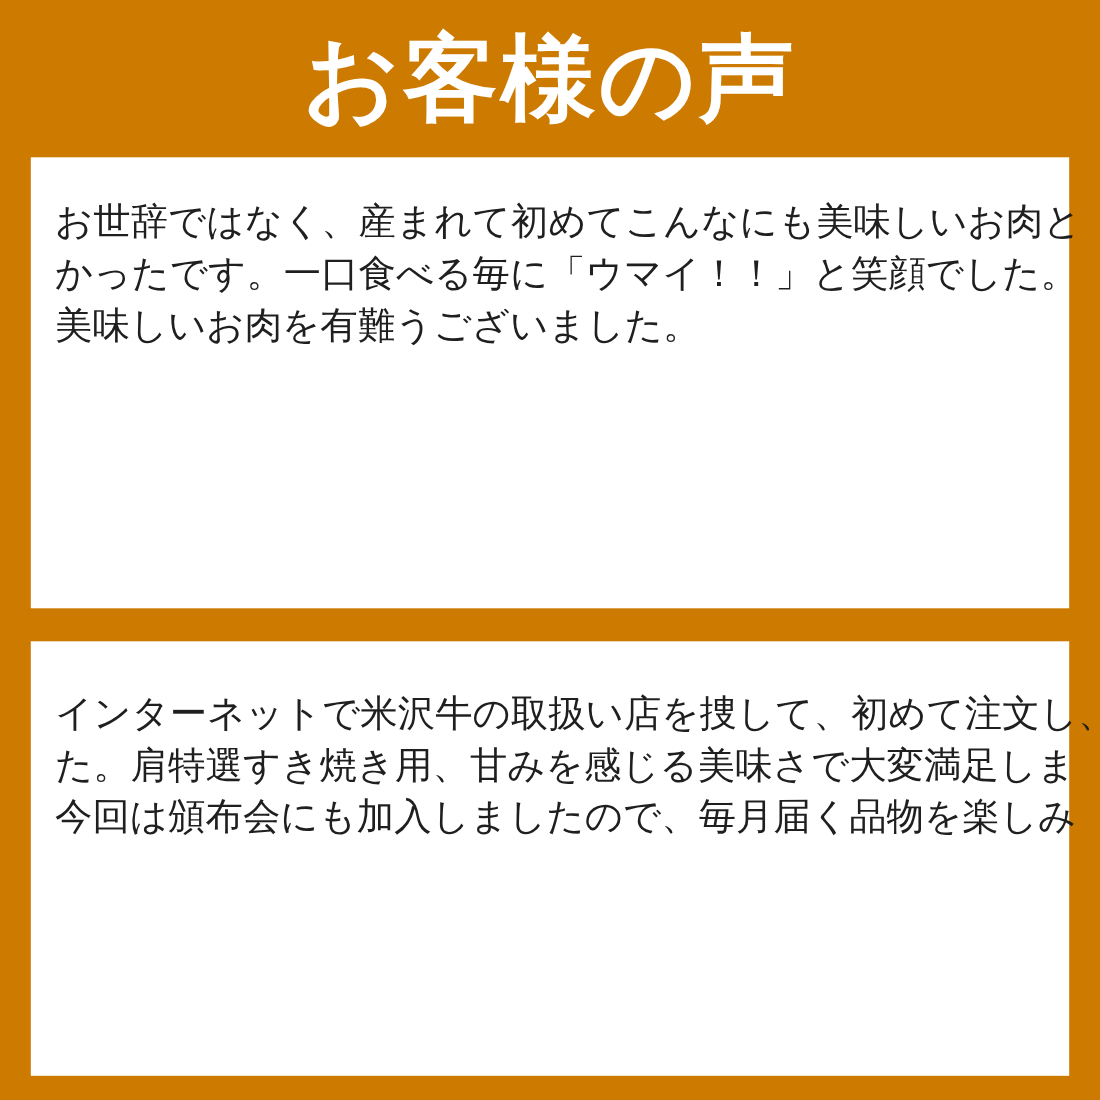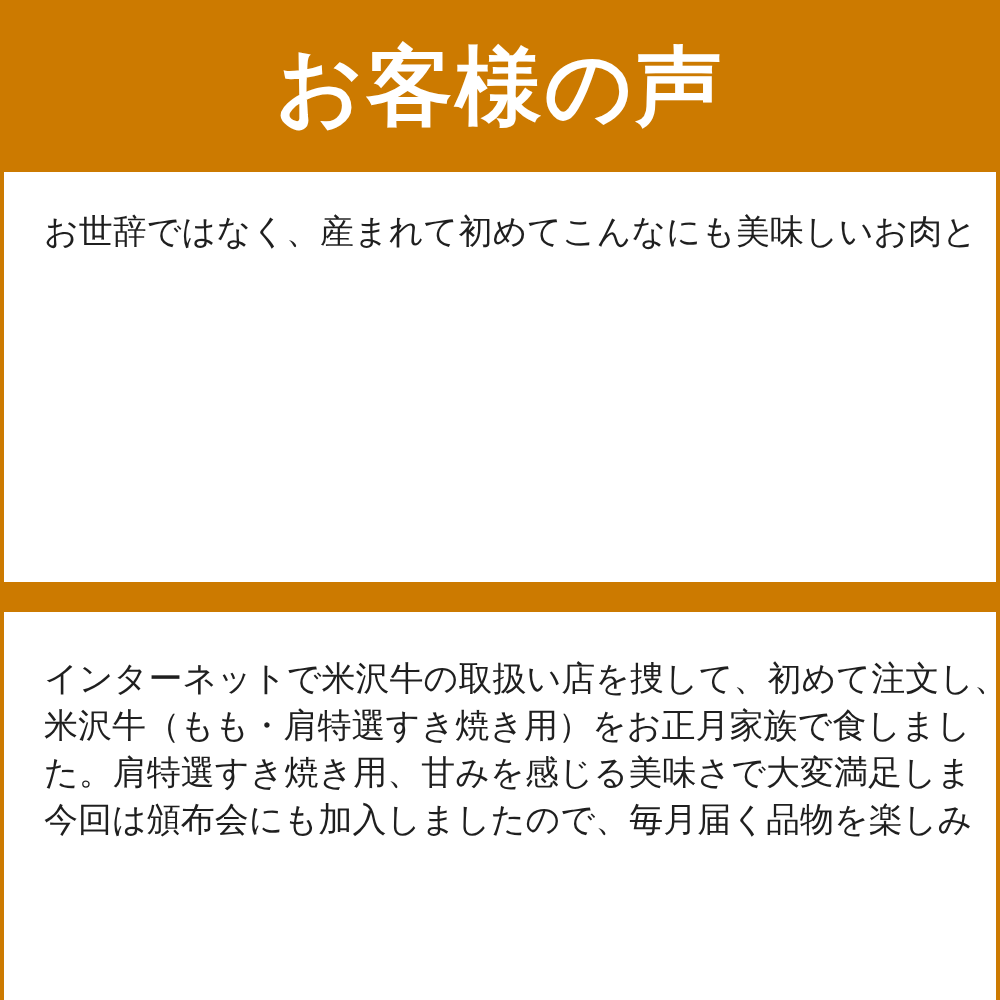--- a/index.html
+++ b/index.html
@@ -5,40 +5,40 @@
   html, body { margin: 0; padding: 0; }
   .page {
     position: relative;
     width: 1000px;
     height: 1000px;
     background: var(--bg, #CC7A00);
     overflow: hidden;
     font-family: "Liberation Sans", "DejaVu Sans", sans-serif;
   }
   .header {
-    height: 172px;
+    height: 143px;
     display: flex;
     align-items: center;
     justify-content: center;
   }
   .page-title {
     margin: 0;
     color: var(--title-color, #FFFFFF);
     font-family: "DejaVu Serif", "Liberation Serif", serif;
     font-weight: 700;
     font-size: 86px;
     line-height: 1;
     letter-spacing: 3px;
     white-space: nowrap;
   }
   .card {
-    margin: 0 4px;
+    margin: 0 28px;
     background: var(--card-bg, #FFFFFF);
     box-sizing: border-box;
-    padding: 36px 42px 0 40px;
+    padding: 36px 42px 0 22px;
   }
   .card-1 { height: 410px; }
   .card-2 { height: 395px; margin-top: 30px; padding-top: 43px; }
   .review-line {
     color: var(--text-color, #1F1F1F);
     font-size: 34px;
     line-height: 47px;
     letter-spacing: 0;
     white-space: nowrap;
   }
@@ -47,22 +47,23 @@
 <body>
 
 <div class="page">
 
   <header class="header">
     <h1 class="page-title">お客様の声</h1>
   </header>
 
   <section class="card card-1">
     <div class="review-line">お世辞ではなく、産まれて初めてこんなにも美味しいお肉と</div>
+    <div class="review-line">かったです。一口食べる毎に「ウマイ！！」と笑顔でした。</div>
+    <div class="review-line">美味しいお肉を有難うございました。</div>
   </section>
 
   <section class="card card-2">
     <div class="review-line">インターネットで米沢牛の取扱い店を捜して、初めて注文し、</div>
-    <div class="review-line">米沢牛（もも・肩特選すき焼き用）をお正月家族で食しまし</div>
     <div class="review-line">た。肩特選すき焼き用、甘みを感じる美味さで大変満足しま</div>
     <div class="review-line">今回は頒布会にも加入しましたので、毎月届く品物を楽しみ</div>
   </section>
 
 </div>
 
 </body></html>

